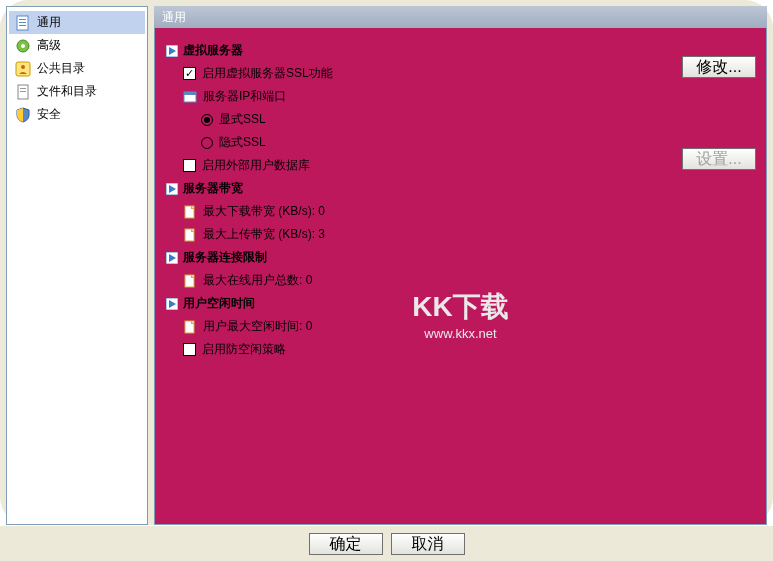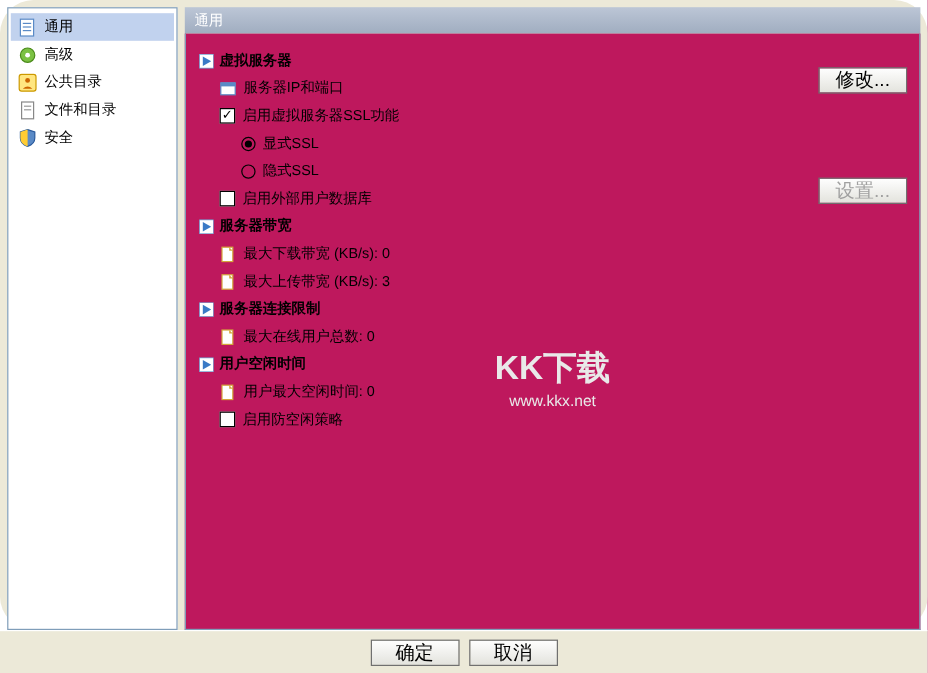--- a/index.html
+++ b/index.html
@@ -240,32 +240,32 @@
                 <rect x="0" y="0" width="12" height="12" fill="#fff" stroke="#5a8ac6"></rect>
                 <polygon points="3,2 10,6 3,10" fill="#3a7ac6"></polygon>
               </svg>
           </span>
           <span>虚拟服务器</span>
         </div>
 
         <button class="btn btn-side" style="top:28px">修改...</button>
 
         <div class="row">
+          <span class="checkbox checked"></span>
+          <span>启用虚拟服务器SSL功能</span>
+        </div>
+
+        <div class="row">
           <span class="page-icon">
             <svg width="14" height="14">
                 <rect x="1" y="2" width="12" height="10" fill="#fff" stroke="#5a8ac6"></rect>
                 <rect x="1" y="2" width="12" height="3" fill="#5a8ac6"></rect>
               </svg>
           </span>
           <span>服务器IP和端口</span>
-        </div>
-
-        <div class="row">
-          <span class="checkbox checked"></span>
-          <span>启用虚拟服务器SSL功能</span>
         </div>
 
         <div class="row indent">
           <span class="radio checked"></span>
           <span>显式SSL</span>
         </div>
 
         <div class="row indent">
           <span class="radio"></span>
           <span>隐式SSL</span>

